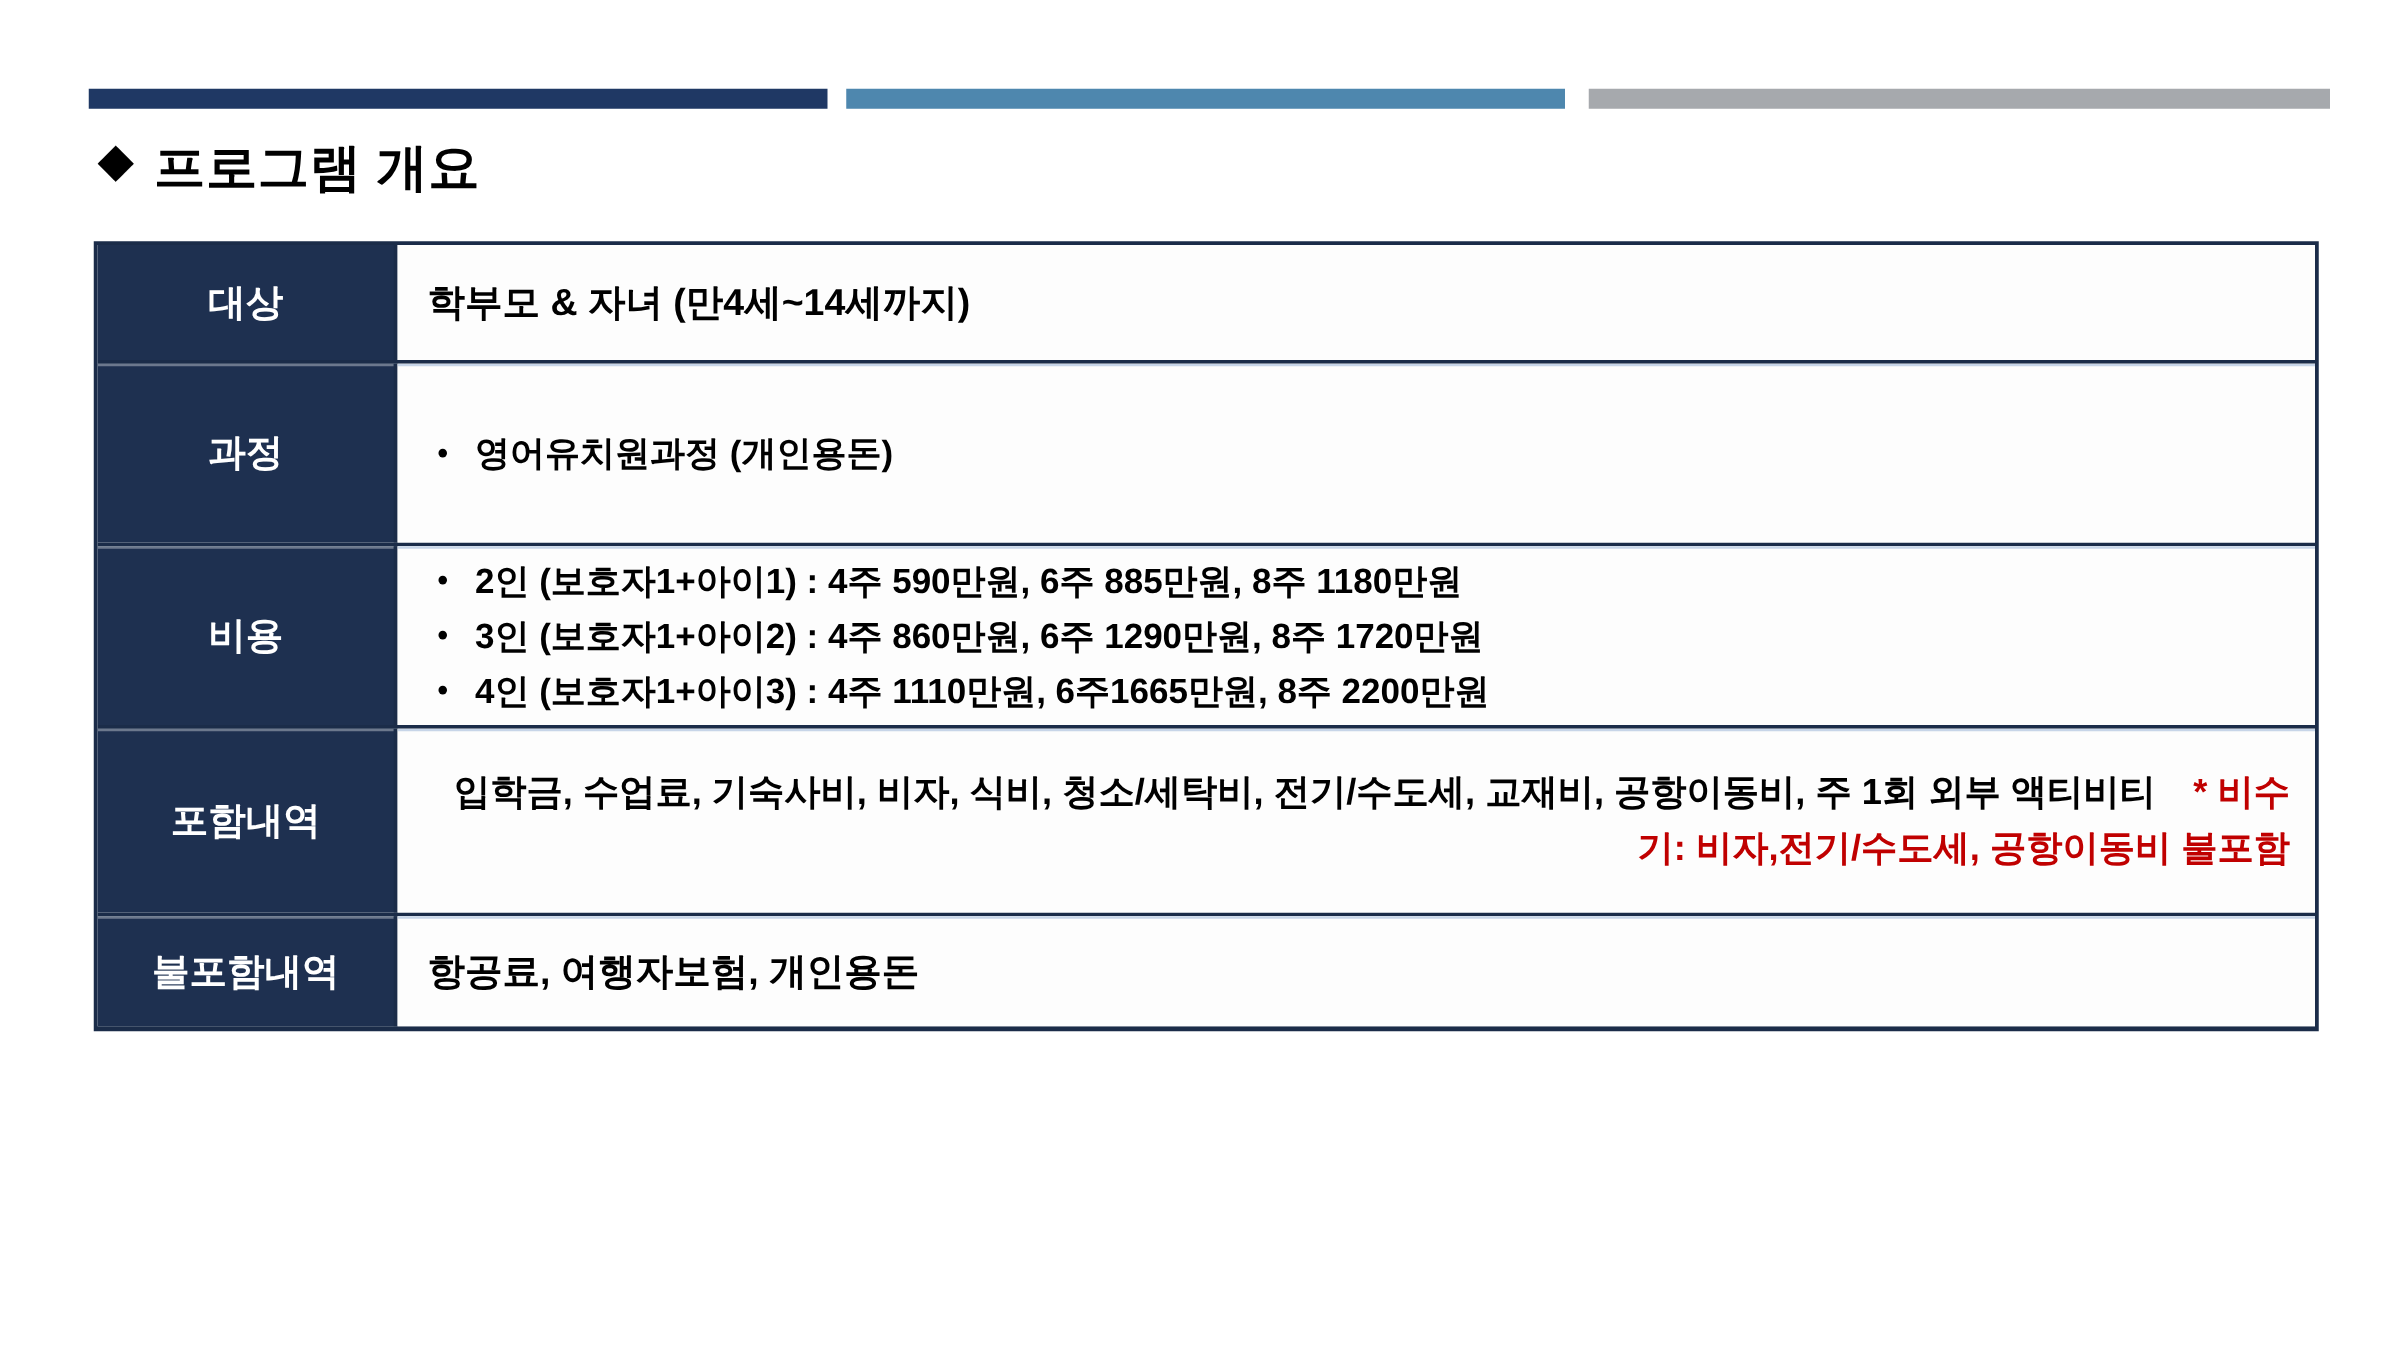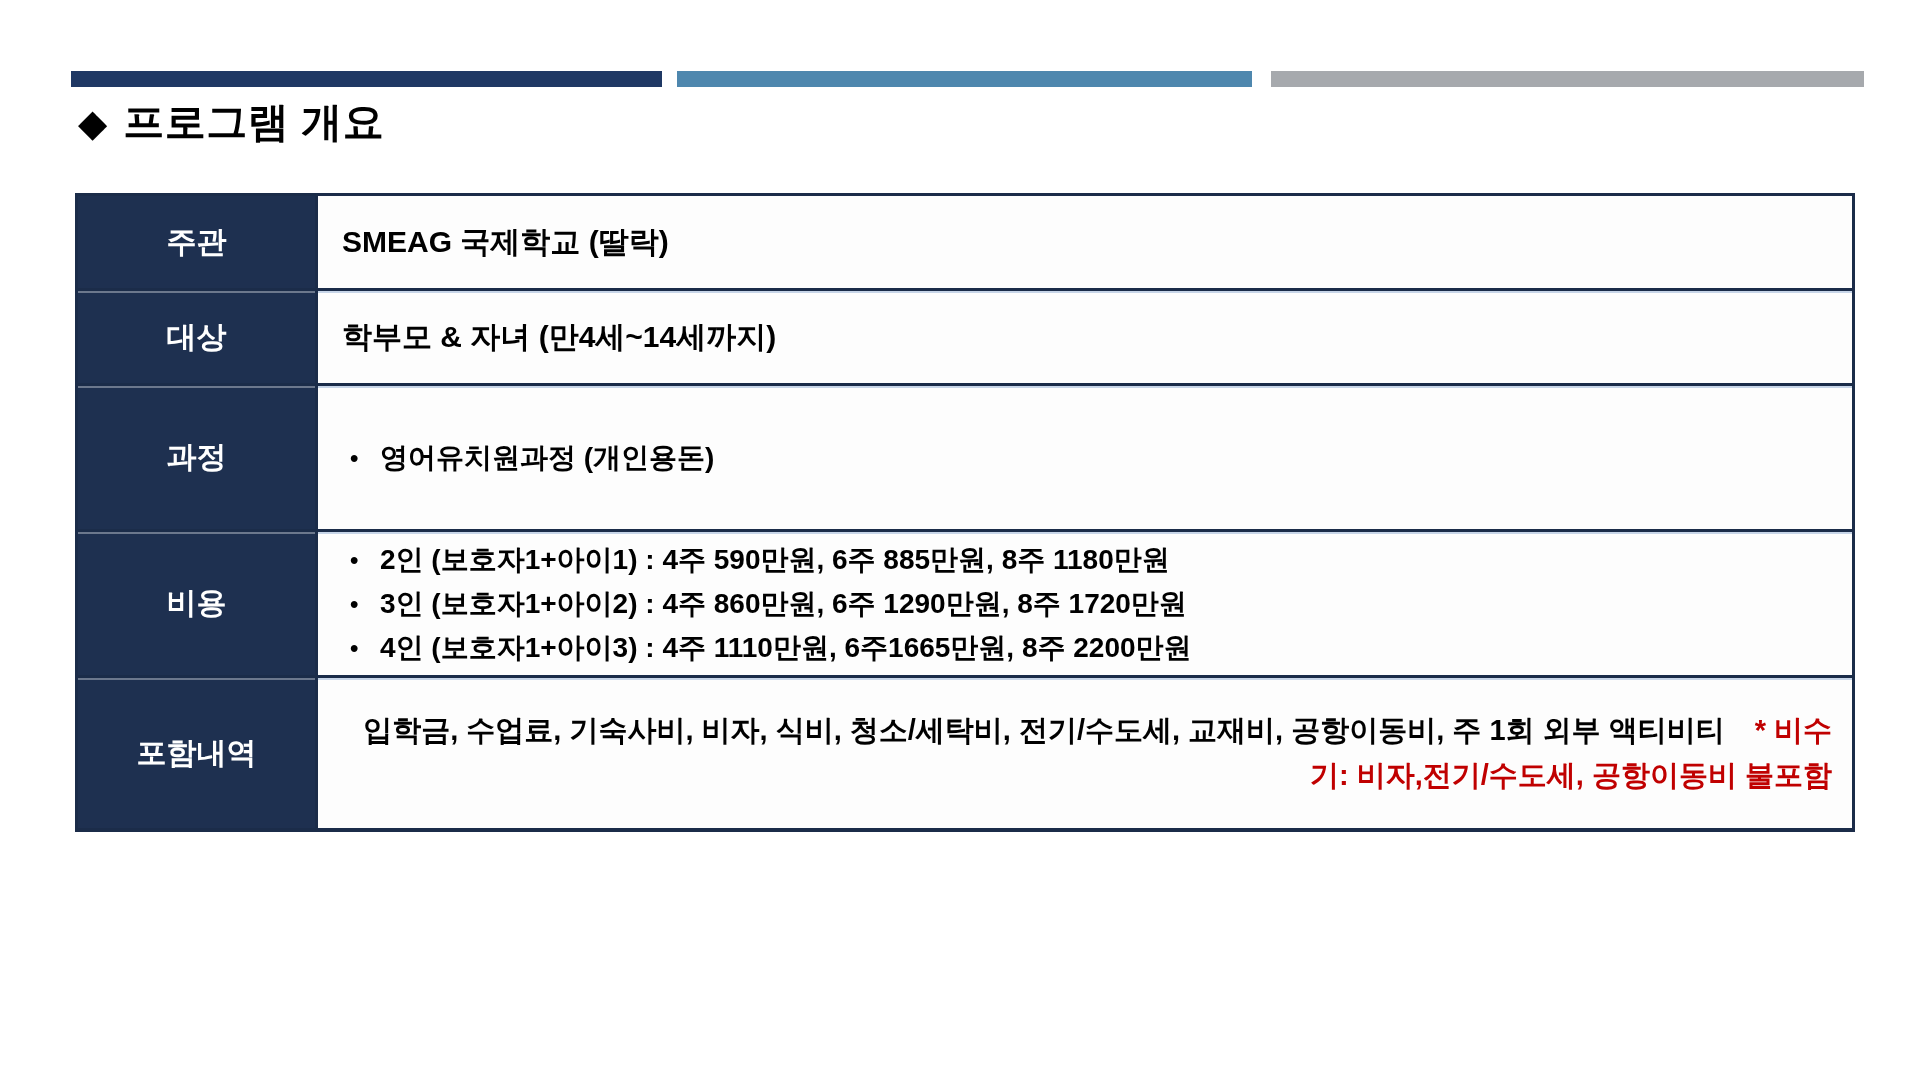--- a/index.html
+++ b/index.html
@@ -19,21 +19,21 @@
 
   
   .bar{position:absolute;top:71px;height:16px;}
   .bar-navy{left:71px;width:591px;background:var(--navy_bar);}
   .bar-blue{left:677px;width:575px;background:var(--blue_bar);}
   .bar-gray{left:1271px;width:593px;background:var(--gray_bar);}
 
   
   .title{position:absolute;left:78px;top:95px;display:flex;align-items:center;gap:16px;}
   .title .diamond{font-size:38px;line-height:1;color:#000;}
-  .title .title-text{font-size:41px;font-weight:bold;letter-spacing:0.5px;}
+  .title .title-text{font-size:41px;font-weight:bold;letter-spacing:0.5px;margin-top:12px;}
 
   
   .program-table{
     position:absolute;left:75px;top:193px;width:1780px;
     border:3px solid var(--border);border-bottom-width:4px;background:var(--content_bg);
   }
   .t-row{display:flex;border-bottom:3px solid var(--border);}
   .t-row:last-child{border-bottom:none;}
   .h-s{height:95px;}
   .h-l{height:146px;}
@@ -75,26 +75,20 @@
   <div class="bar bar-blue"></div>
   <div class="bar bar-gray"></div>
 
   <div class="title">
     <span class="diamond">◆</span>
     <span class="title-text">프로그램 개요</span>
   </div>
 
   <div class="program-table">
 
-    <div class="t-row h-s">
-      <div class="cell-head">주관</div>
-      <div class="cell-content">
-        <div class="cell-text">SMEAG 국제학교 (딸락)</div>
-      </div>
-    </div>
 
     <div class="t-row h-s">
       <div class="cell-head">대상</div>
       <div class="cell-content">
         <div class="cell-text">학부모 &amp; 자녀 (만4세~14세까지)</div>
       </div>
     </div>
 
 
     <div class="t-row h-l">
@@ -117,15 +111,21 @@
       </div>
     </div>
 
     <div class="t-row h-m">
       <div class="cell-head">포함내역</div>
       <div class="cell-content">
         <div class="mixed-text"><span>입학금, 수업료, 기숙사비, 비자, 식비, 청소/세탁비, 전기/수도세, 교재비, 공항이동비, 주 1회 외부 액티비티</span><span class="red-note">* 비수기: 비자,전기/수도세, 공항이동비 불포함</span></div>
       </div>
     </div>
 
+    <div class="t-row h-e">
+      <div class="cell-head">불포함내역</div>
+      <div class="cell-content">
+        <div class="cell-text">항공료, 여행자보험, 개인용돈</div>
+      </div>
+    </div>
 
   </div>
 </div>
 
 </body></html>

